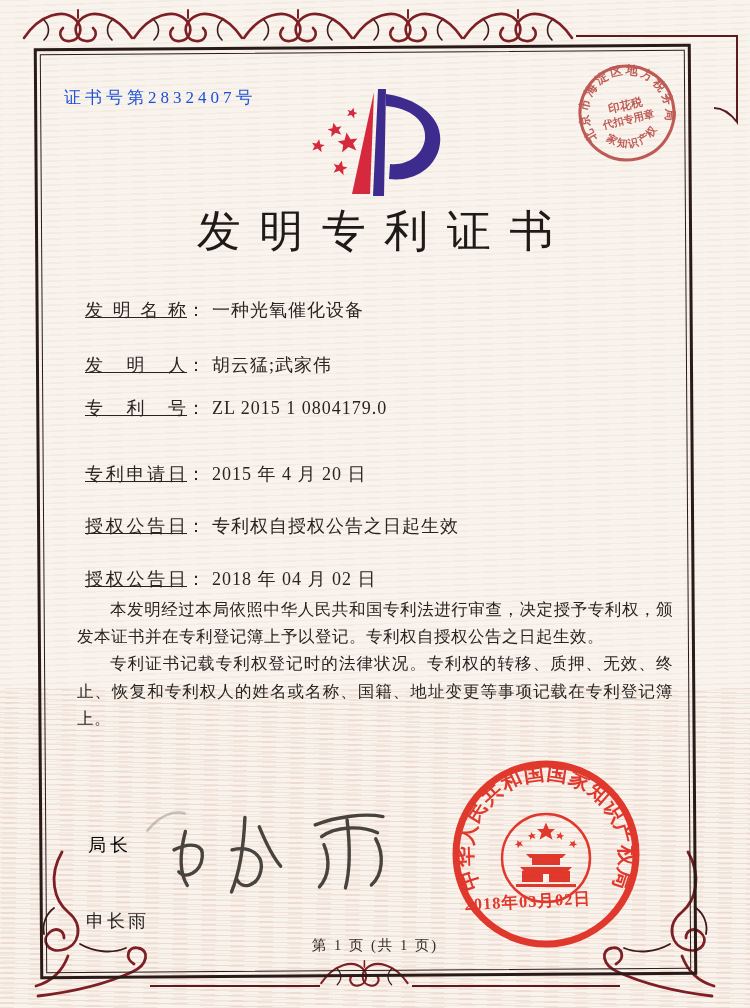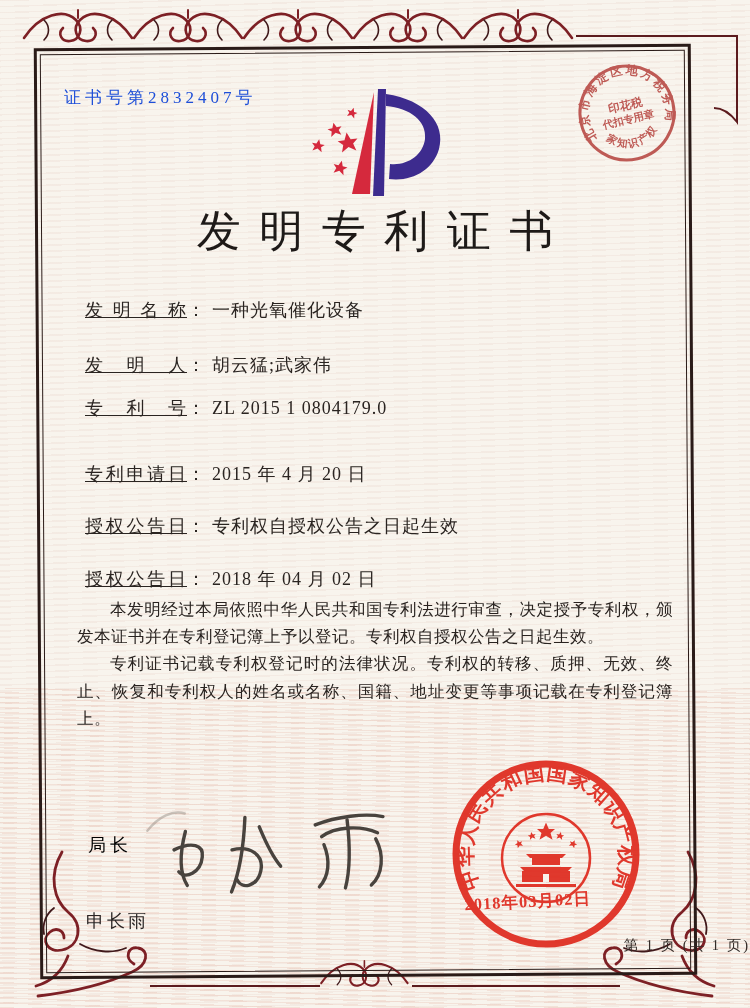--- a/index.html
+++ b/index.html
@@ -21,21 +21,21 @@
   .page-title{position:absolute;left:0;right:0;top:202px;text-align:center;
     font-size:44px;font-weight:400;letter-spacing:0.42em;text-indent:0.42em;color:#1e1a18;}
   .field-row{position:absolute;left:85px;font-size:18px;letter-spacing:1px;color:#2a2421;white-space:nowrap;}
   .field-label{display:inline-block;width:102px;text-align:justify;text-align-last:justify;text-decoration:underline;}
   .field-colon{display:inline-block;margin-right:6px;}
   .body-text{position:absolute;left:77px;top:596px;width:596px;font-size:16.5px;
     line-height:27.2px;text-align:justify;letter-spacing:0.5px;color:#292320;}
   .body-text p{margin:0;text-indent:2em;}
   .signer-title{position:absolute;left:88px;top:833px;font-size:18px;letter-spacing:4px;color:#000000;}
   .signer-name{position:absolute;left:86px;top:869px;font-size:18px;letter-spacing:3px;color:#2a2524;margin-top:40px;}
-  .footer-page{position:absolute;left:0;right:0;top:936px;text-align:right;font-size:14.5px;letter-spacing:2px;color:#332c28;}
+  .footer-page{position:absolute;left:0;right:0;top:936px;text-align:center;font-size:14.5px;letter-spacing:2px;color:#332c28;}
   .logo{position:absolute;left:286px;top:86px;}
   .tax-stamp{position:absolute;left:572px;top:58px;transform:rotate(-13deg);opacity:0.85;}
   .authority-seal{position:absolute;left:448px;top:756px;opacity:0.93;}
   .signature{position:absolute;left:140px;top:790px;transform:rotate(-2deg);}
 </style>
 </head>
 <body>
 
 <div class="texture"></div>
 <div class="texture2"></div>

